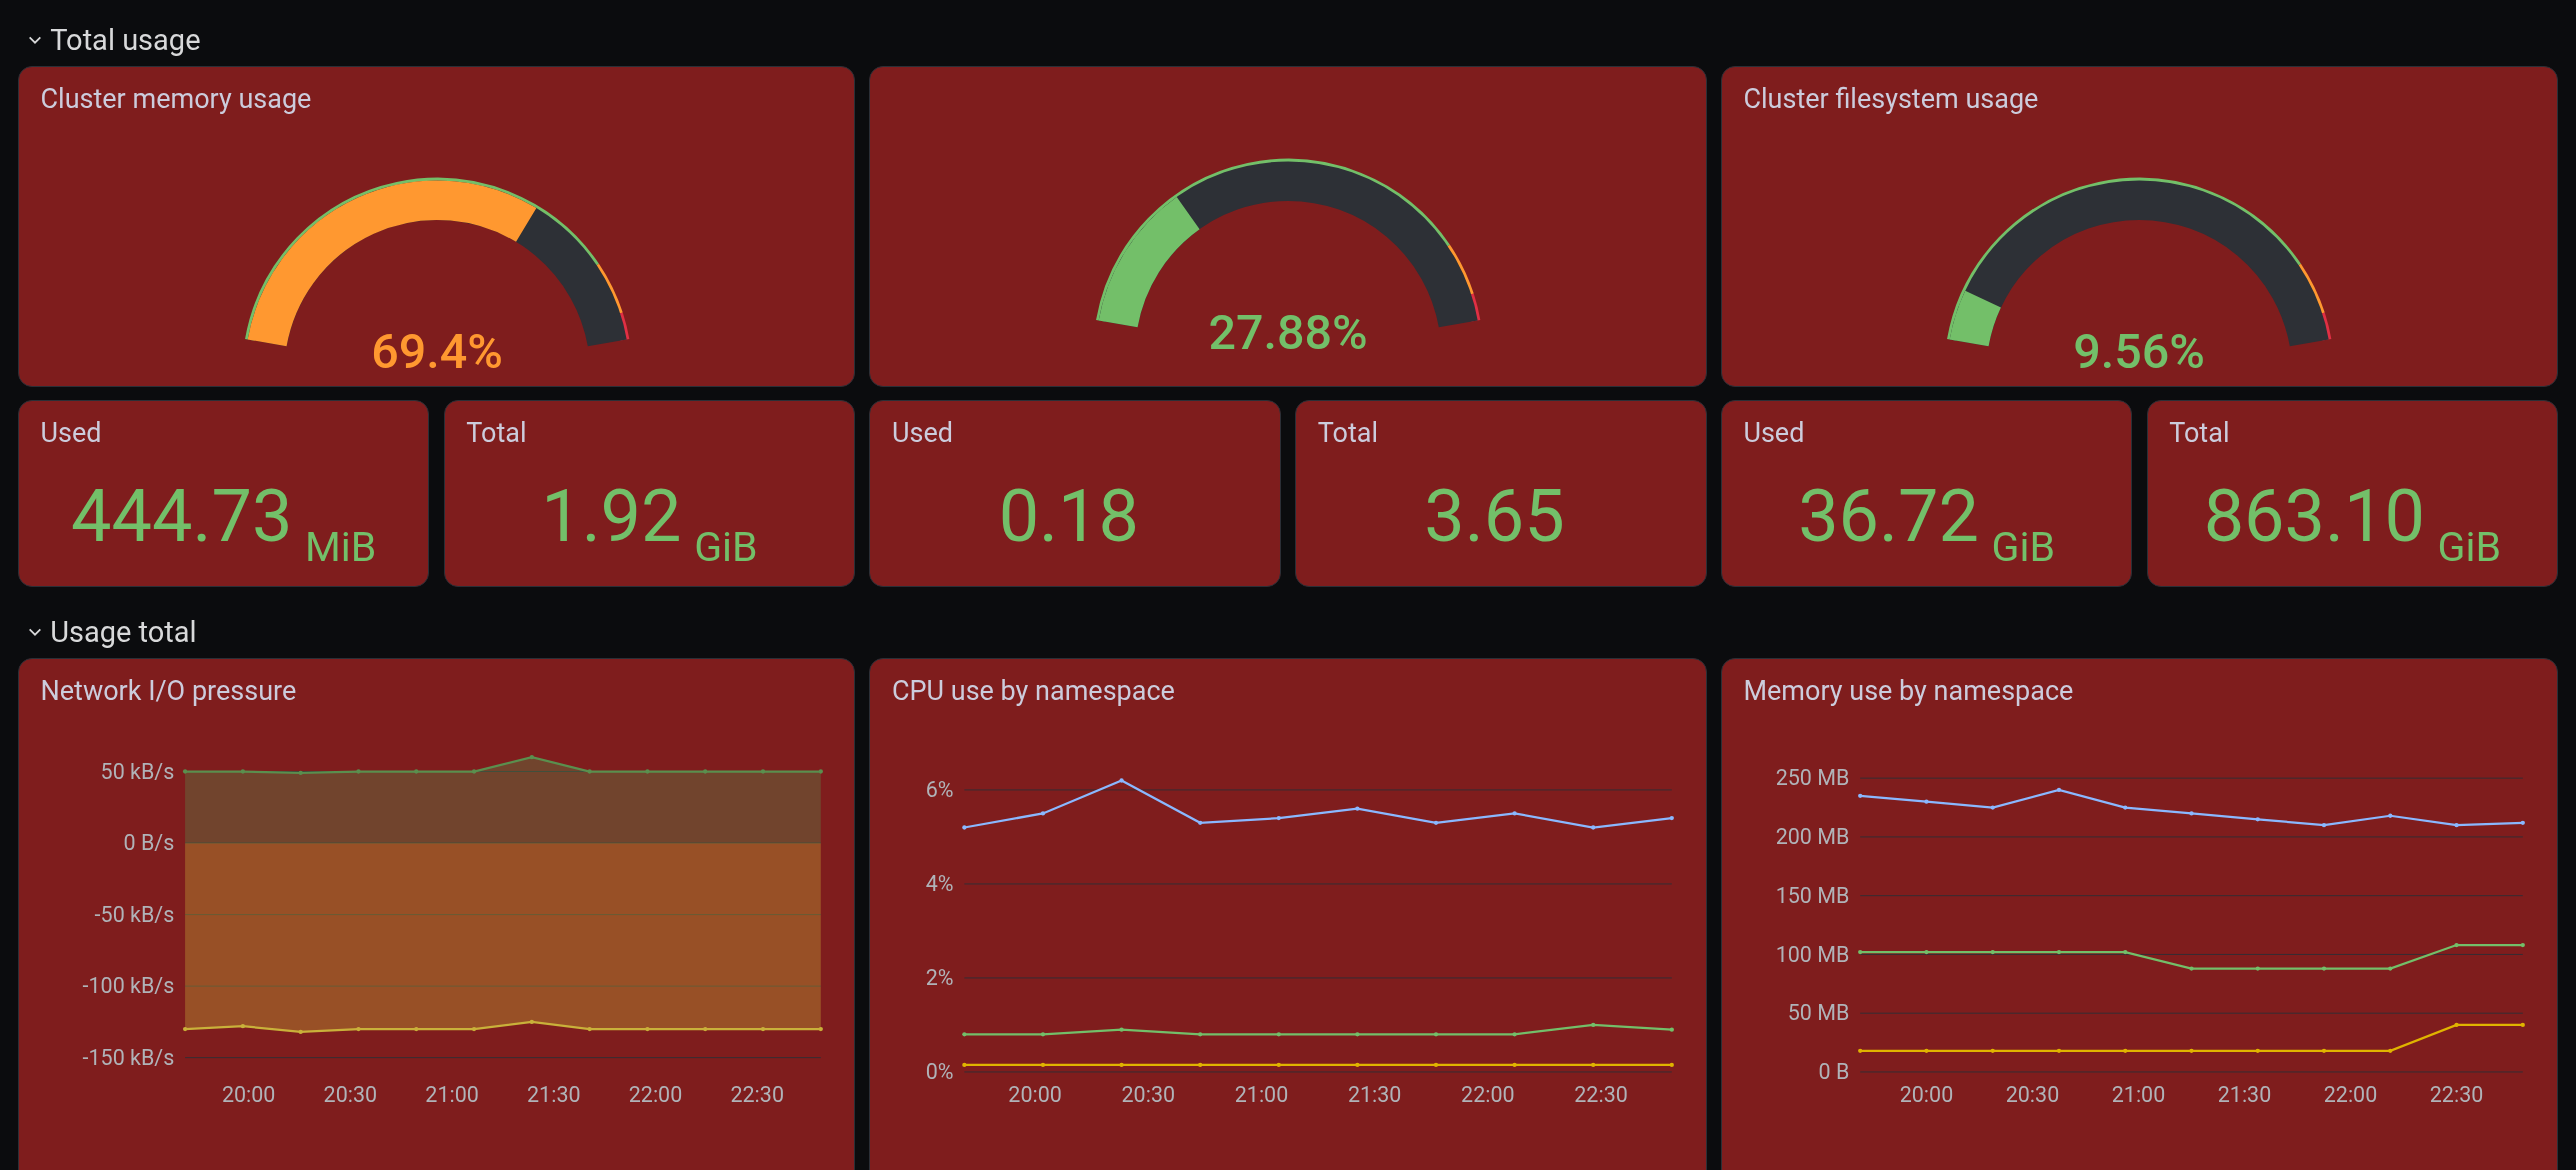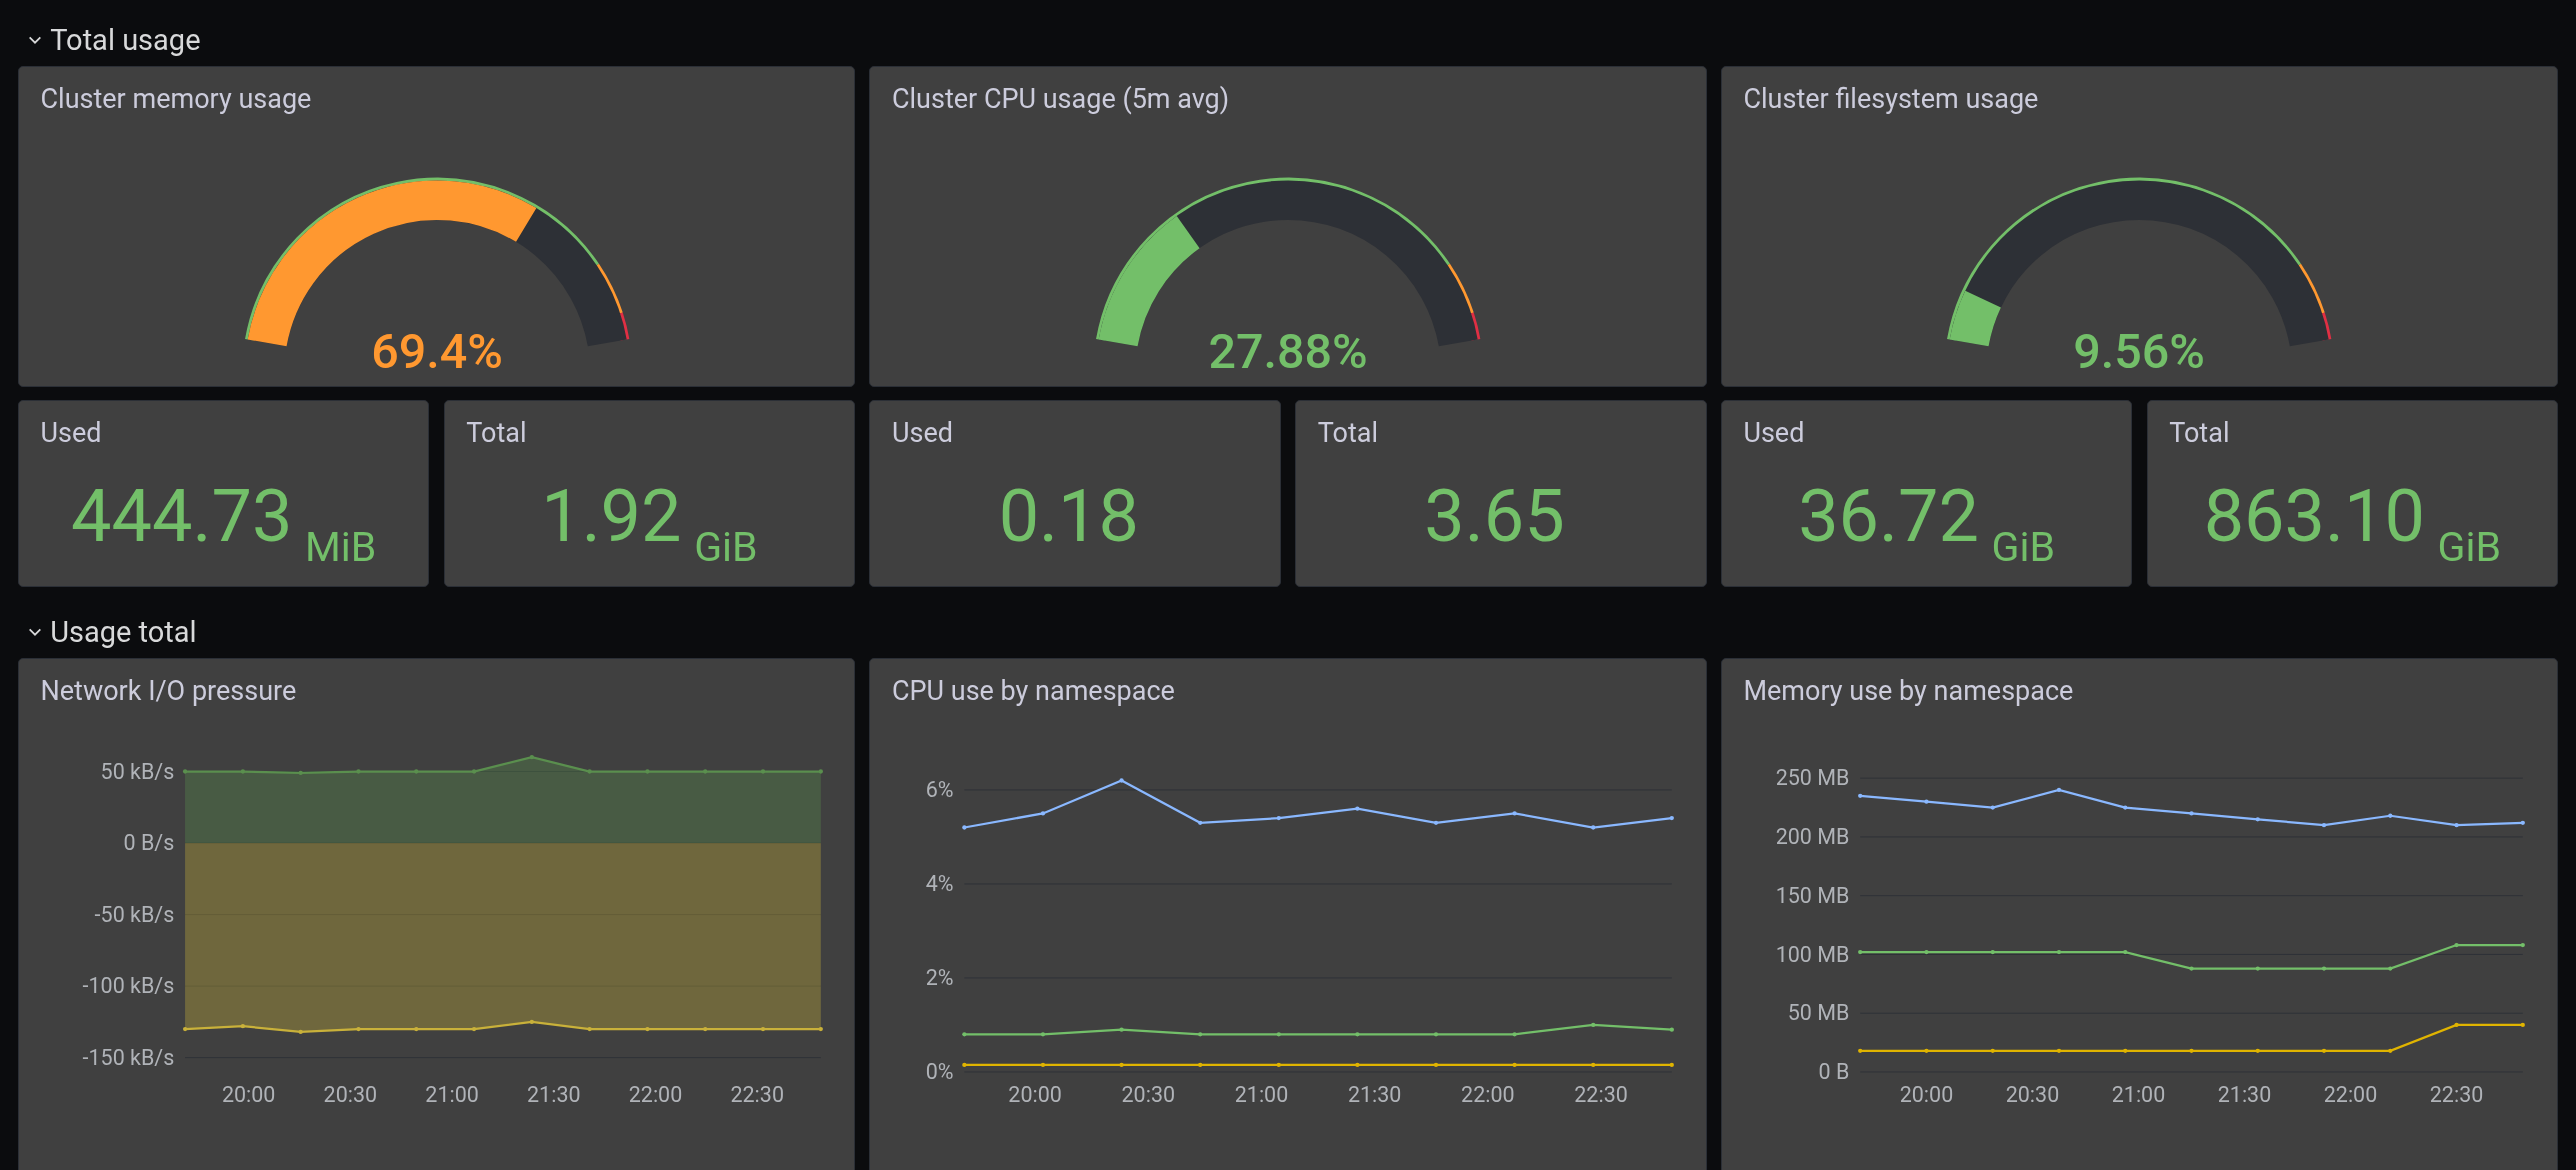--- a/index.html
+++ b/index.html
@@ -31,23 +31,23 @@
     gap: 14.4px;
     margin-bottom: 12.6px;
   }
   .stats-row {
     display: grid;
     grid-template-columns: repeat(6, 1fr);
     gap: 14.4px;
     margin-bottom: 28px;
   }
   .panel {
-    background: #404040;
+    background: #7f1d1d;
     border: 0.9px solid #2b2f36;
-    border-radius: 5px;
+    border-radius: 14px;
     padding: 16px 21.5px 9px 21.5px;
     position: relative;
     overflow: hidden;
   }
   .panel-title {
     font-size: 27px;
     color: #ccccdc;
     margin-bottom: 9px;
   }
   .gauge-panel {
@@ -131,21 +131,20 @@
             <path d="M 232.28744095008653 240.45018113643727 A 212.44 212.44 0 0 1 617.620741913593 158.54505958667443" stroke="#73bf69" stroke-width="10" fill="none" stroke-linecap="butt"></path>
             <path d="M 617.620741913593 158.54505958667443 A 212.44 212.44 0 0 1 643.5424463217424 211.69242971498608" stroke="#ff9830" stroke-width="10" fill="none" stroke-linecap="butt"></path>
             <path d="M 643.5424463217424 211.69242971498608 A 212.44 212.44 0 0 1 650.7125590499135 240.4501811364371" stroke="#e02f44" stroke-width="10" fill="none" stroke-linecap="butt"></path>
             <path d="M 251.9835960103307 243.92314468977588 A 192.44 192.44 0 0 1 631.0164039896692 243.9231446897757" stroke="#2d3036" stroke-width="44" fill="none"></path>
             <path d="M 251.9835960103307 243.92314468977588 A 192.44 192.44 0 0 1 540.7290620835445 112.45595941989995" stroke="#ff9830" stroke-width="44" fill="none"></path>
             <text x="441.5" y="271.34" text-anchor="middle" fill="#ff9830" class="gauge-value-text">69.4%</text>
           </svg>
         </div>
     </div>
     <div class="panel gauge-panel">
-      <div class="panel-title">Cluster CPU usage (5m avg)</div>
       <div class="gauge-wrap">
           <svg width="793" height="254" viewBox="0 0 882.672 283">
             <path d="M 232.28744095008653 240.45018113643727 A 212.44 212.44 0 0 1 617.620741913593 158.54505958667443" stroke="#73bf69" stroke-width="10" fill="none" stroke-linecap="butt"></path>
             <path d="M 617.620741913593 158.54505958667443 A 212.44 212.44 0 0 1 643.5424463217424 211.69242971498608" stroke="#ff9830" stroke-width="10" fill="none" stroke-linecap="butt"></path>
             <path d="M 643.5424463217424 211.69242971498608 A 212.44 212.44 0 0 1 650.7125590499135 240.4501811364371" stroke="#e02f44" stroke-width="10" fill="none" stroke-linecap="butt"></path>
             <path d="M 251.9835960103307 243.92314468977588 A 192.44 192.44 0 0 1 631.0164039896692 243.9231446897757" stroke="#2d3036" stroke-width="44" fill="none"></path>
             <path d="M 251.9835960103307 243.92314468977588 A 192.44 192.44 0 0 1 330.04503451449904 120.4612434119081" stroke="#73bf69" stroke-width="44" fill="none"></path>
             <text x="441.5" y="271.34" text-anchor="middle" fill="#73bf69" class="gauge-value-text">27.88%</text>
           </svg>
         </div>

